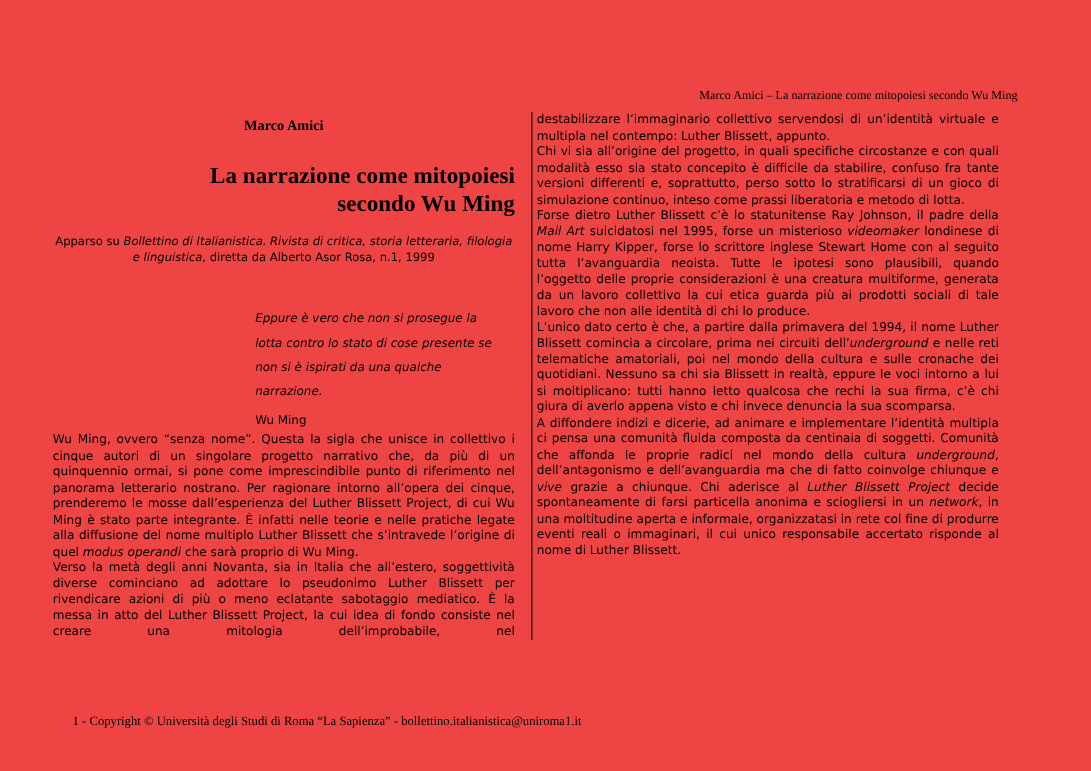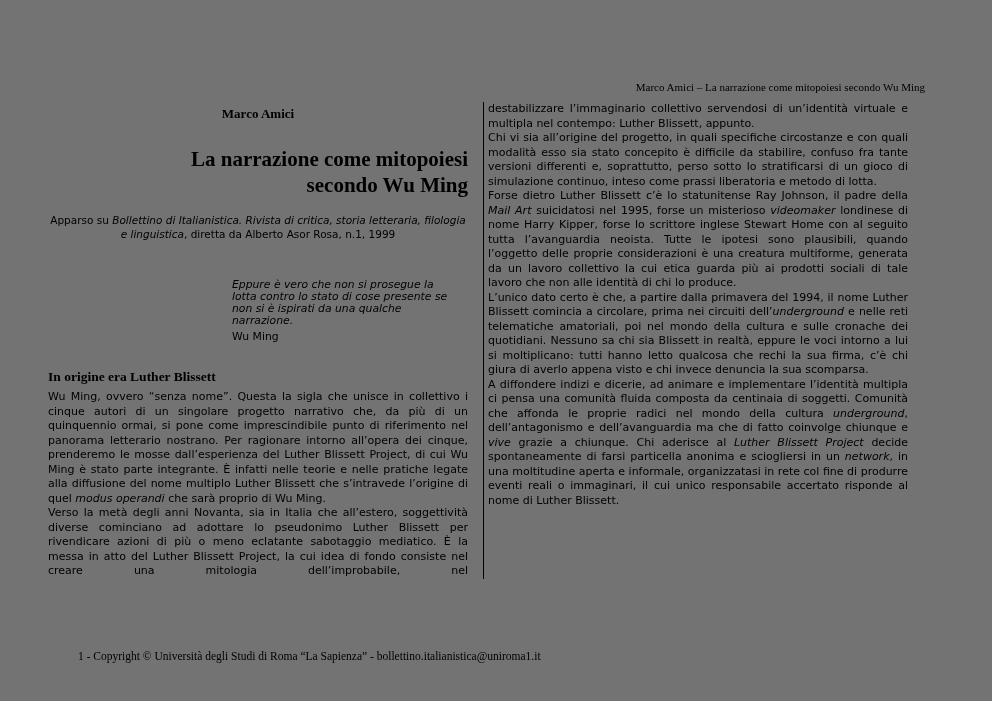--- a/index.html
+++ b/index.html
@@ -1,18 +1,18 @@
 <!DOCTYPE html>
 <html><head>
 <meta charset="utf-8">
 <style>
   * { margin:0; padding:0; box-sizing:border-box; }
   html, body { background:#ffffff; }
   body { width:992px; height:701px; font-family:"DejaVu Sans", sans-serif; color:#000; }
-  .page { position:relative; width:992px; height:701px; background:#737373; overflow:hidden; }
+  .page { position:relative; width:992px; height:701px; background:#ef4444; overflow:hidden; }
 
   .running-header {
     position:absolute; top:80px; right:67px;
     font-family:"Liberation Serif","DejaVu Serif",serif;
     font-size:11px; line-height:14px;
   }
 
   .columns { position:absolute; top:102px; left:48px; width:860px; display:flex; }
   .col { flex:1 1 0; min-width:0; }
   .col-left  { padding-right:15px; }
@@ -29,36 +29,36 @@
     font-family:"Liberation Serif","DejaVu Serif",serif;
     font-size:21px; font-weight:bold; line-height:26px;
     white-space:pre-line;
   }
   .citation {
     margin-top:16px; text-align:center;
     font-size:10.5px; line-height:13.5px;
   }
   .epigraph {
     margin:38px 14px 0 auto; width:222px;
-    font-size:10.8px; line-height:12px; font-style:italic;
+    font-size:10.8px; line-height:22px; font-style:italic;
   }
   .epigraph-attr { margin-top:4px; font-style:normal; }
   .section-heading {
     margin-top:26px; margin-bottom:5px;
     font-family:"Liberation Serif","DejaVu Serif",serif;
     font-size:13.5px; font-weight:bold;
   }
   .body {
     font-size:11px; line-height:14.5px; text-align:justify;
   }
   .cont { text-align-last:justify; }
   em { font-style:italic; }
 
   .footer {
-    position:absolute; left:78px; top:650px;
+    position:absolute; left:66px; top:650px;
     font-family:"Liberation Serif","DejaVu Serif",serif;
     font-size:11.5px;
   }
 </style>
 </head>
 <body>
 
 <div class="page">
 
   <div class="running-header">Marco Amici – La narrazione come mitopoiesi secondo Wu Ming</div>
@@ -67,21 +67,20 @@
 
     <div class="col col-left">
       <div class="author">Marco Amici</div>
       <div class="doc-title">La narrazione come mitopoiesi
 secondo Wu Ming</div>
       <div class="citation"><span>Apparso su </span><em>Bollettino di Italianistica. Rivista di critica, storia letteraria, filologia e linguistica</em><span>, diretta da Alberto Asor Rosa, n.1, 1999</span></div>
       <div class="epigraph">
         <div class="epigraph-text">Eppure è vero che non si prosegue la lotta contro lo stato di cose presente se non si è ispirati da una qualche narrazione.</div>
         <div class="epigraph-attr">Wu Ming</div>
       </div>
-      <div class="section-heading">In origine era Luther Blissett</div>
       <p class="body"><span>Wu Ming, ovvero “senza nome”. Questa la sigla che unisce in collettivo i cinque autori di un singolare progetto narrativo che, da più di un quinquennio ormai, si pone come imprescindibile punto di riferimento nel panorama letterario nostrano. Per ragionare intorno all’opera dei cinque, prenderemo le mosse dall’esperienza del Luther Blissett Project, di cui Wu Ming è stato parte integrante. È infatti nelle teorie e nelle pratiche legate alla diffusione del nome multiplo Luther Blissett che s’intravede l’origine di quel </span><em>modus operandi</em><span> che sarà proprio di Wu Ming.</span></p>
       <p class="body cont"><span>Verso la metà degli anni Novanta, sia in Italia che all’estero, soggettività diverse cominciano ad adottare lo pseudonimo Luther Blissett per rivendicare azioni di più o meno eclatante sabotaggio mediatico. È la messa in atto del Luther Blissett Project, la cui idea di fondo consiste nel creare una mitologia dell’improbabile, nel</span></p>
     </div>
 
     <div class="divider"></div>
 
     <div class="col col-right">
       <p class="body"><span>destabilizzare l’immaginario collettivo servendosi di un’identità virtuale e multipla nel contempo: Luther Blissett, appunto.</span></p>
       <p class="body"><span>Chi vi sia all’origine del progetto, in quali specifiche circostanze e con quali modalità esso sia stato concepito è difficile da stabilire, confuso fra tante versioni differenti e, soprattutto, perso sotto lo stratificarsi di un gioco di simulazione continuo, inteso come prassi liberatoria e metodo di lotta.</span></p>
       <p class="body"><span>Forse dietro Luther Blissett c’è lo statunitense Ray Johnson, il padre della </span><em>Mail Art</em><span> suicidatosi nel 1995, forse un misterioso </span><em>videomaker</em><span> londinese di nome Harry Kipper, forse lo scrittore inglese Stewart Home con al seguito tutta l’avanguardia neoista. Tutte le ipotesi sono plausibili, quando l’oggetto delle proprie considerazioni è una creatura multiforme, generata da un lavoro collettivo la cui etica guarda più ai prodotti sociali di tale lavoro che non alle identità di chi lo produce.</span></p>

